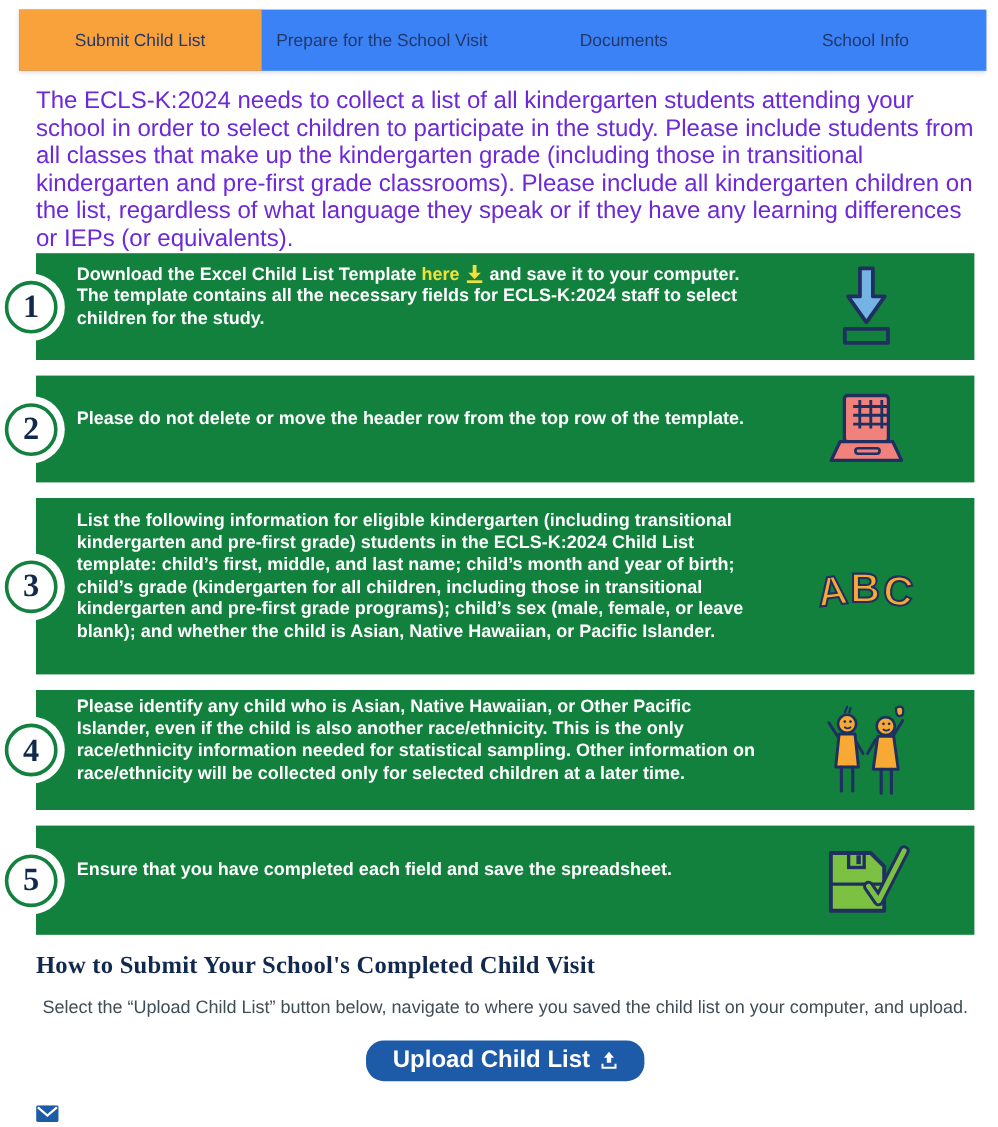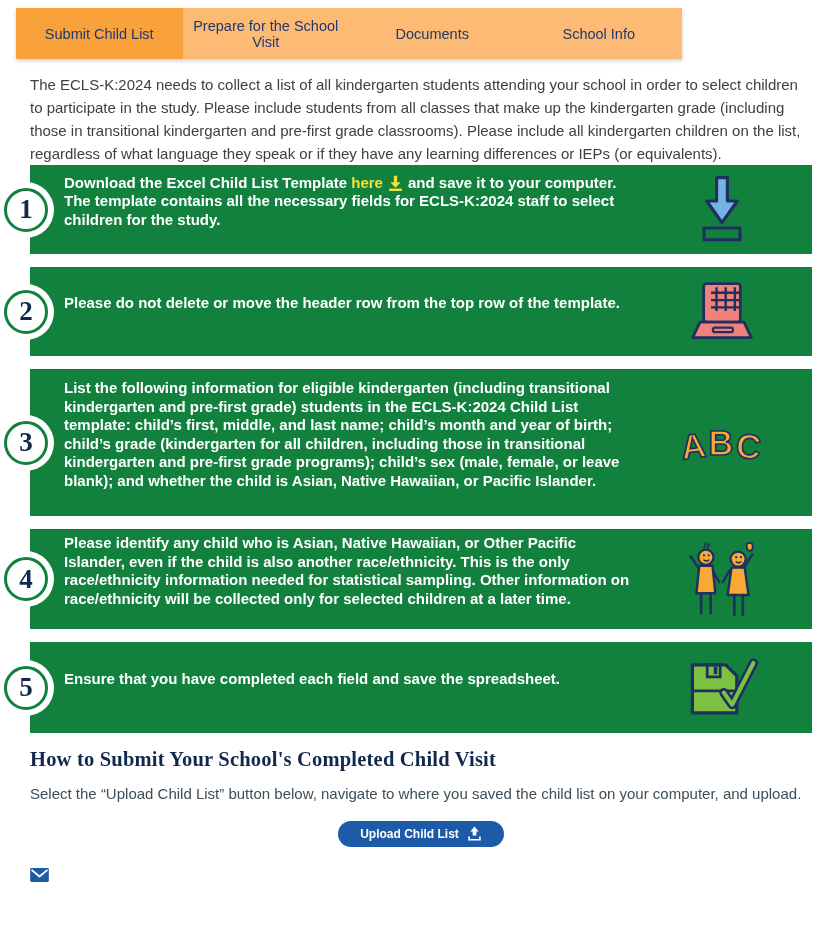--- a/index.html
+++ b/index.html
@@ -7,46 +7,46 @@
   body {
     width: 832px;
     font-family: "Liberation Sans", sans-serif;
     color: #3F4D57;
   }
   .page { width: 832px; padding-top: 8px; }
 
   
   .tabbar {
     margin-left: 16px;
-    width: 666px;
+    width: 806px;
     height: 51px;
     display: flex;
-    background: #fdba74;
+    background: #3b82f6;
     box-shadow: 0 2px 4px rgba(0,0,0,0.18);
   }
   .tab {
     flex: 1 1 0;
     display: flex;
     align-items: center;
     justify-content: center;
     font-size: 14.5px;
     color: #21386B;
     cursor: pointer;
     text-align: center;
   }
   .tab.active { background: #F9A23B; }
 
   
   .content { margin-left: 30px; width: 782px; }
 
   .intro {
     margin-top: 14px;
-    font-size: 15px;
+    font-size: 20px;
     line-height: 23px;
-    color: #404040;
+    color: #6d28d9;
   }
 
   .section-heading {
     margin-top: 15px;
     margin-bottom: 11px;
     font-family: "Liberation Serif", serif;
     font-weight: bold;
     font-size: 20.5px;
     color: #12294E;
     letter-spacing: 0.2px;
@@ -102,33 +102,34 @@
     cursor: pointer;
   }
   .mini-dl { vertical-align: -3px; margin: 0 4px 0 4px; }
 
   
   .instruction {
     font-size: 15px;
     line-height: 23px;
     margin-top: 6px;
     color: #3F4D57;
+    text-align: center;
   }
   .upload-row { text-align: center; margin-top: 16px; }
   .upload-btn {
     display: inline-flex;
     align-items: center;
     gap: 8px;
     background: #1D5AA8;
     color: #ffffff;
     border: none;
     border-radius: 15px;
     padding: 5px 22px 6px 22px;
     font-family: "Liberation Sans", sans-serif;
-    font-size: 12px;
+    font-size: 20px;
     font-weight: bold;
     cursor: pointer;
   }
 
   
   .footer-text {
     margin-top: 16px;
     font-size: 15px;
     line-height: 23px;
     color: #3F4D57;

